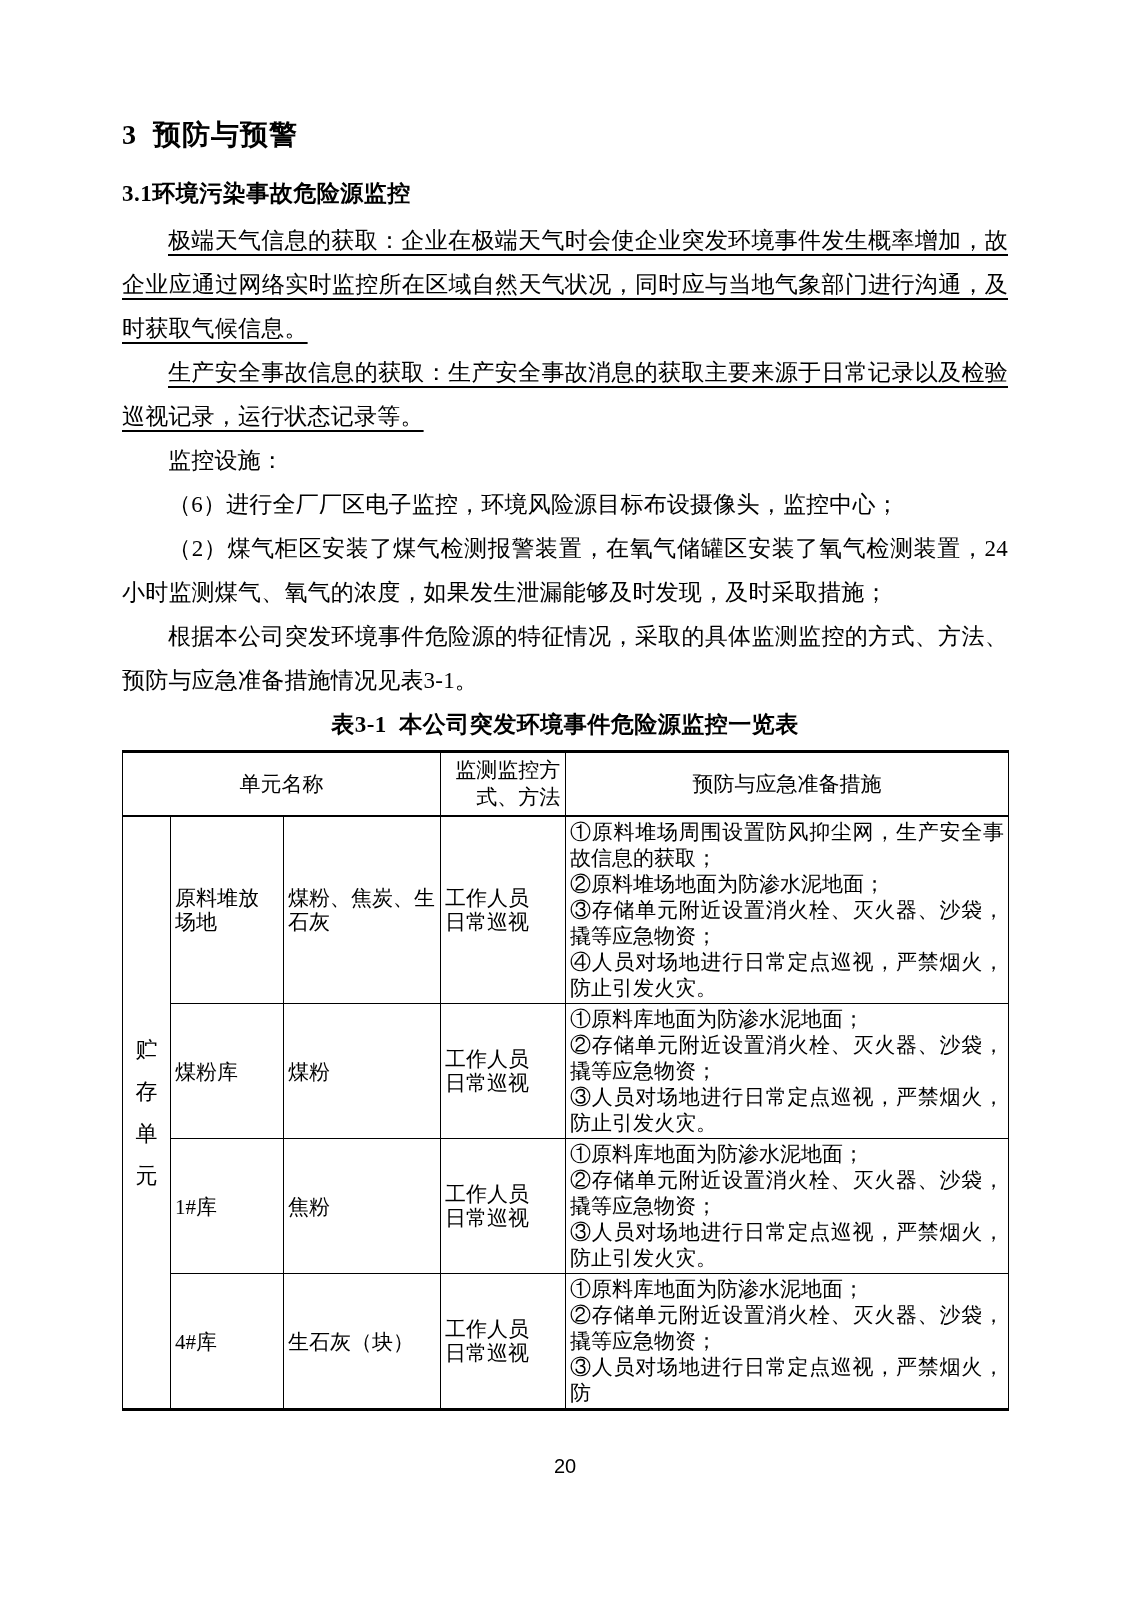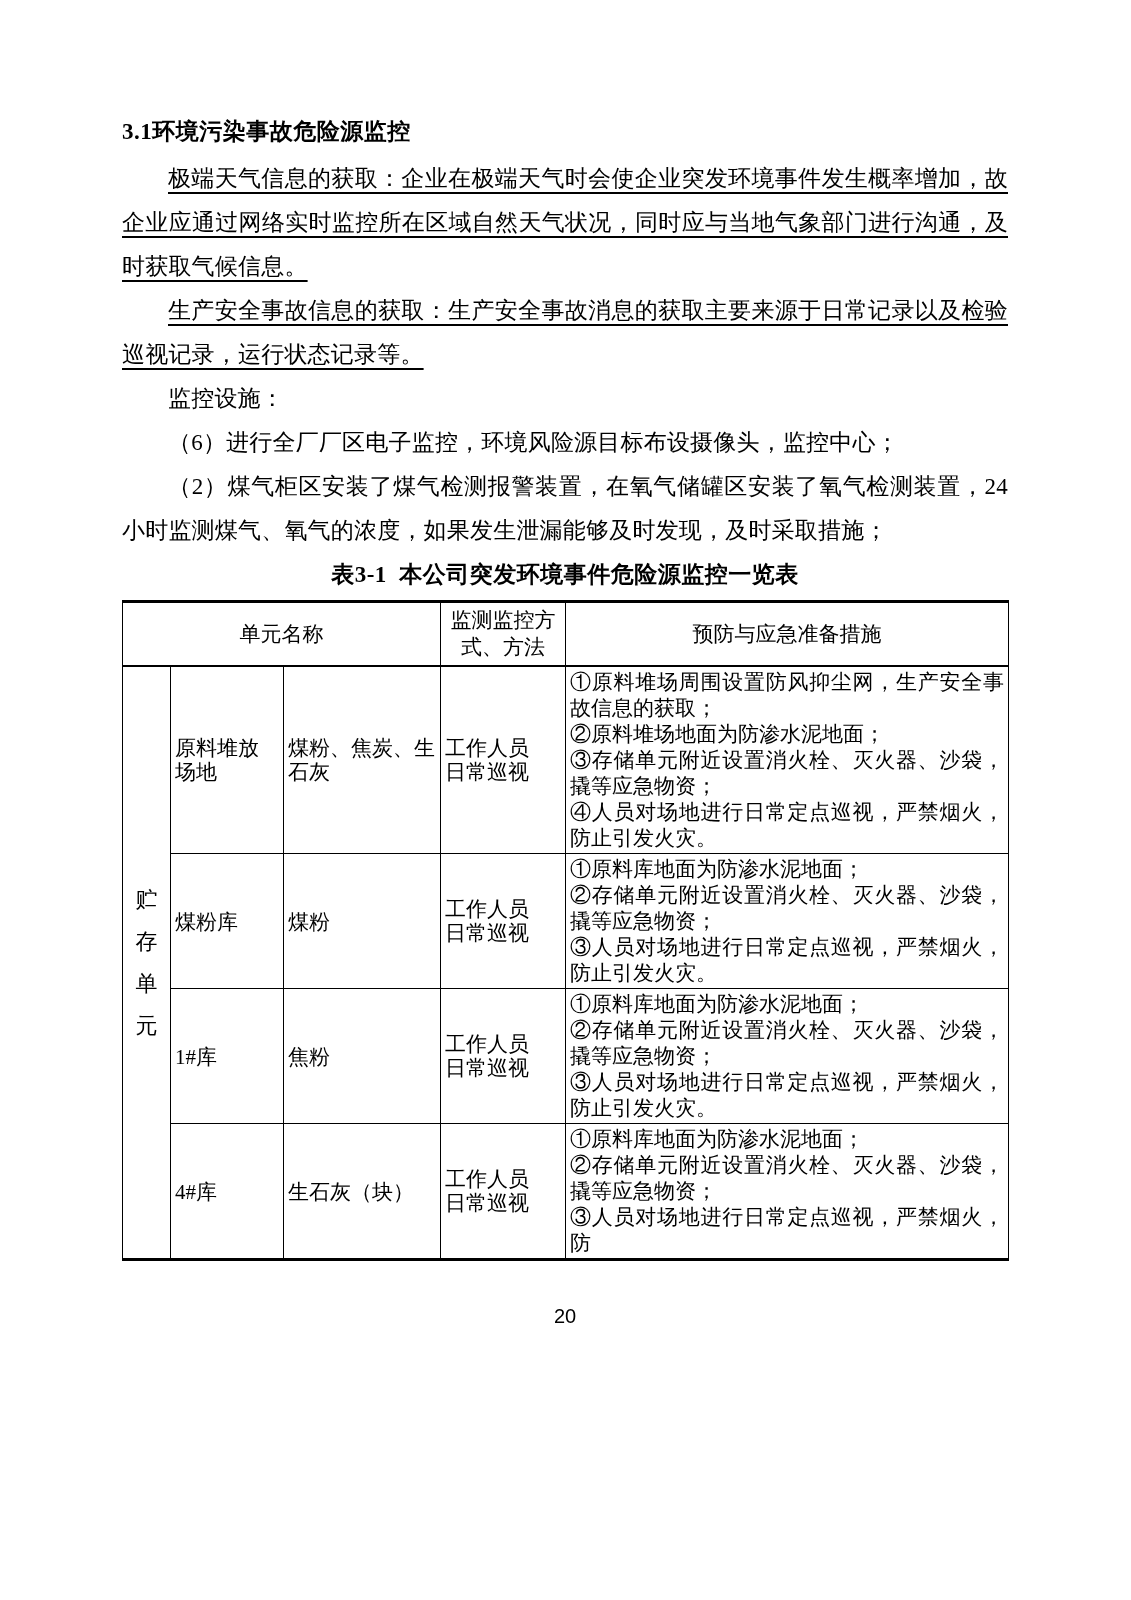--- a/index.html
+++ b/index.html
@@ -63,21 +63,21 @@
     overflow: hidden;
   }
   table.hz thead th { border-bottom: 2px solid #000; text-align: center; line-height: 27px; padding: 4px 2px; }
   tr.tr-h  { height: 52px; }
   tr.tr-r1 { height: 182px; }
   tr.tr-r2 { height: 133px; }
   tr.tr-r3 { height: 131px; }
   tr.tr-r4 { height: 100px; }
   td.c { text-align: left; line-height: 24px; }
   .wrap4 { display: inline-block; max-width: 4.4em; vertical-align: middle; }
-  .wrap5 { display: inline-block; max-width: 5.45em; vertical-align: middle; }
+  .wrap5 { display: inline-block; max-width: 5.45em; vertical-align: middle; text-align: right; }
   .wrap7 { display: inline-block; max-width: 7.4em; vertical-align: middle; }
   td.measures {
     text-align: justify;
     line-height: 26px;
     padding: 4px 6px 4px 8px;
     vertical-align: middle;
   }
   td.measures .mline { text-align: justify; }
   td.vcell { text-align: center; }
   .vlabel {
@@ -93,27 +93,29 @@
     font-size: 20px;
     margin-top: 44px;
     font-family: "Liberation Sans", sans-serif;
   }
 </style>
 </head>
 <body>
 
 <div class="page">
 
+  <div class="h1">3  预防与预警</div>
   <div class="h2">3.1环境污染事故危险源监控</div>
 
   <p class="body u">极端天气信息的获取：企业在极端天气时会使企业突发环境事件发生概率增加，故企业应通过网络实时监控所在区域自然天气状况，同时应与当地气象部门进行沟通，及时获取气候信息。</p>
   <p class="body u">生产安全事故信息的获取：生产安全事故消息的获取主要来源于日常记录以及检验巡视记录，运行状态记录等。</p>
   <p class="body">监控设施：</p>
   <p class="body">（6）进行全厂厂区电子监控，环境风险源目标布设摄像头，监控中心；</p>
   <p class="body">（2）煤气柜区安装了煤气检测报警装置，在氧气储罐区安装了氧气检测装置，24小时监测煤气、氧气的浓度，如果发生泄漏能够及时发现，及时采取措施；</p>
+  <p class="body">根据本公司突发环境事件危险源的特征情况，采取的具体监测监控的方式、方法、预防与应急准备措施情况见表3-1。</p>
 
   <div class="caption">表3-1  本公司突发环境事件危险源监控一览表</div>
 
   <table class="hz">
     <colgroup>
       <col style="width:48px">
       <col style="width:113px">
       <col style="width:157px">
       <col style="width:125px">
       <col style="width:443px">

